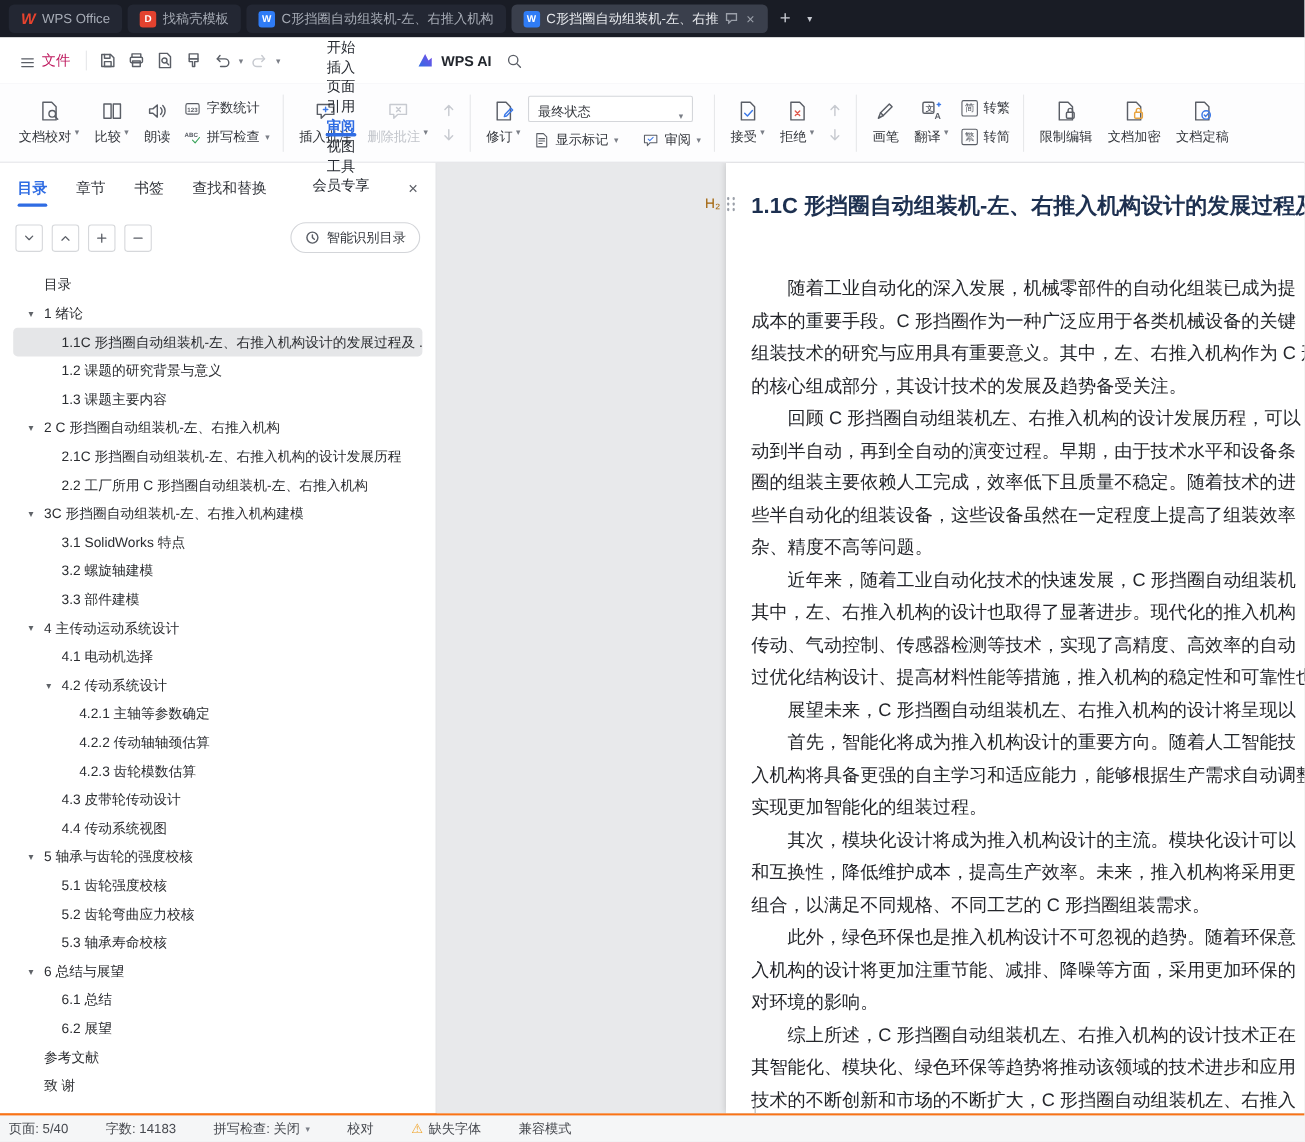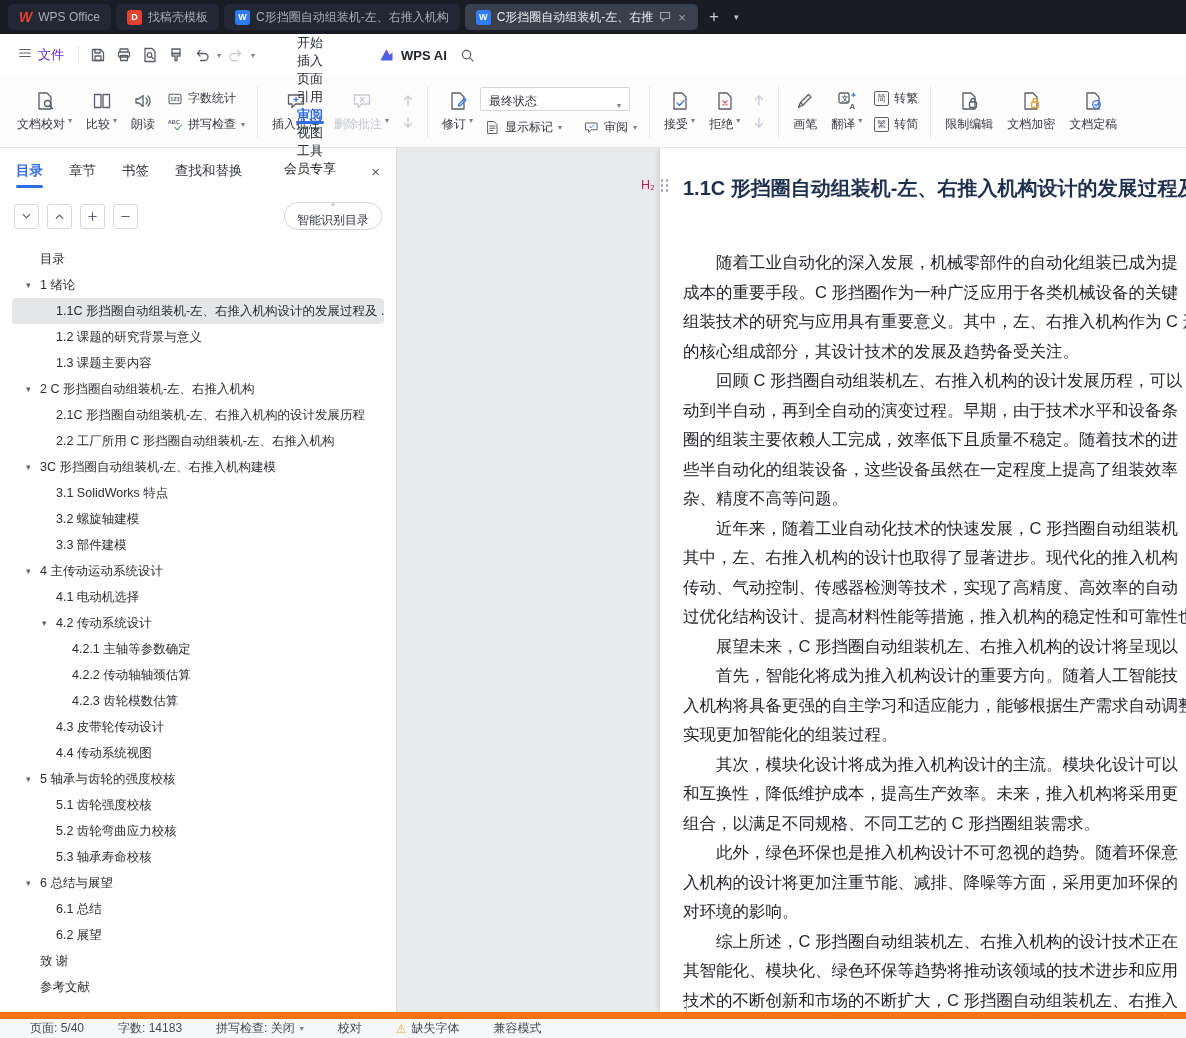--- a/index.html
+++ b/index.html
@@ -16,21 +16,21 @@
   .sq-icon { width:15px; height:15px; border-radius:3px; flex:none; display:flex; align-items:center; justify-content:center; color:#fff; font-size:9px; font-weight:bold; }
   .sq-red { background:#e3422f; }
   .sq-blue { background:#2f7cf6; }
   .tb-close { color:#9ba0aa; font-size:13px; padding:0 1px; }
   .tb-bubble svg * { stroke:#9ba0aa; fill:none; stroke-width:1.2; }
   .tb-plus { color:#c7cad1; font-size:17px; padding:0 6px; }
   .tb-caret { color:#c7cad1; font-size:9px; padding:0 4px; }
 
   
   .menubar { height:42px; background:#fff; display:flex; align-items:center; padding:0 10px; flex:none; }
-  .file-btn { display:flex; align-items:flex-start; gap:6px; font-size:13px; color:#6d28d9; padding:0 8px; }
+  .file-btn { display:flex; align-items:flex-end; gap:6px; font-size:13px; color:#be185d; padding:0 8px; }
   .qicon { width:26px; height:26px; display:flex; align-items:center; justify-content:center; border-radius:3px; }
   .mini-caret { font-size:8px; color:#7a7e86; padding:0 2px; }
   .menus { display:flex; align-items:center; height:100%; margin-left:14px;flex-direction:column; }
   .menu-item { font-size:13px; color:#262a31; padding:0 13px; height:100%; display:flex; align-items:center; position:relative; }
   .menu-item.active { color:#2f6ce3; font-weight:bold; }
   .menu-item.active::after { content:''; position:absolute; left:12px; right:12px; bottom:0; height:3px; border-radius:2px; background:#2f6ce3; }
   .ai-cluster { display:flex; align-items:center; gap:6px; margin-left:30px; font-size:13px; font-weight:bold; color:#21252c; }
   .vdiv { width:1px; height:18px; background:#e6e7e9; margin:0 6px; }
 
   
@@ -60,44 +60,44 @@
 
   
   .sidebar { width:397px; background:#fff; border-right:1px solid #dcdee1; display:flex; flex-direction:column; flex:none; }
   .sb-tabs { height:46px; display:flex; align-items:center; padding:0 16px; gap:26px; font-size:13.5px; color:#33363c; flex:none; }
   .sb-tab { position:relative; height:100%; display:flex; align-items:center; }
   .sb-tab.active { color:#2f6ce3; font-weight:bold; }
   .sb-tab.active::after { content:''; position:absolute; left:0; right:0; bottom:6px; height:3px; border-radius:2px; background:#2f6ce3; }
   .sb-close { margin-left:auto; color:#5b5e66; font-size:15px; }
   .sb-tools { height:44px; display:flex; align-items:center; padding:0 14px; gap:8px; flex:none; }
   .sq-btn { width:25px; height:25px; border:1px solid #d6d8db; border-radius:3px; background:#fff; display:flex; align-items:center; justify-content:center; }
-  .pill-btn { margin-left:auto; height:28px; border:1px solid #d3d5d9; border-radius:15px; background:#fff; display:flex; align-items:center; gap:6px; padding:0 12px; font-size:12px; color:#33363c;flex-direction:column; }
+  .pill-btn { margin-left:auto; height:28px; border:1px solid #d3d5d9; border-radius:15px; background:#fff; display:flex; align-items:center; gap:6px; padding:0 12px; font-size:12px; color:#33363c; }
   .toc { flex:1; overflow:hidden; padding-top:8px; }
   .toc-item { display:flex; align-items:center; height:26px; margin:0 12px; border-radius:4px; font-size:12.5px; color:#2b2d31; }
   .toc-item.lvl0 { padding-left:14px; }
   .toc-item.lvl1 { padding-left:30px; }
   .toc-item.lvl2 { padding-left:46px;text-align:right; }
   .toc-item.selected { background:#e5e6e8; }
   .toc-arrow { width:14px; flex:none; font-size:9px; color:#5f6368; }
   .toc-label { white-space:nowrap; overflow:hidden; padding-right:6px; }
 
   
   .docarea { flex:1; position:relative; background:#e8e9eb; overflow:hidden; }
   .page { position:absolute; left:263px; top:0; bottom:0; width:1100px; background:#fff; box-shadow:0 0 6px rgba(0,0,0,.18); padding:24px 0 0 23px; overflow:hidden; }
   .doc-heading { font-size:20px; line-height:32px; font-weight:bold; color:#1d3050; white-space:nowrap; margin-bottom:44px; }
   .doc-line { font-size:16.5px; line-height:29.5px; color:#24262b; white-space:nowrap; }
   .doc-line.indent { padding-left:33px; }
-  .h2-marker { position:absolute; left:244px; top:30px; display:flex; align-items:center; gap:6px; color:#be185d; font-size:12.5px; z-index:2; }
+  .h2-marker { position:absolute; left:244px; top:30px; display:flex; align-items:center; gap:6px; color:#a16207; font-size:12.5px; z-index:2; }
   .drag-dots { position:relative; width:8px; height:14px; }
   .drag-dots::before { content:''; position:absolute; left:0; top:1px; width:2.5px; height:2.5px; border-radius:50%; background:#9a9fa8;
      box-shadow:5px 0 0 #9a9fa8, 0 5px 0 #9a9fa8, 5px 5px 0 #9a9fa8, 0 10px 0 #9a9fa8, 5px 10px 0 #9a9fa8; }
   .corner-mark { position:absolute; left:289px; top:853px; width:12px; height:12px; border-left:1px solid #b5b5b5; border-bottom:1px solid #b5b5b5; z-index:2; }
 
   
-  .statusbar { height:26px; background:#f5f6f7; border-top:7px solid #f97316; display:flex; align-items:center; padding:0 30px; font-size:12px; color:#46494f; flex:none; }
+  .statusbar { height:26px; background:#f5f6f7; border-top:2px solid #f97316; display:flex; align-items:center; padding:0 8px; font-size:12px; color:#46494f; flex:none; }
   .sb-item { margin-right:34px; display:flex; align-items:center; gap:5px; white-space:nowrap; }
   .warn { color:#f0a020; font-size:12px; }
 </style>
 </head>
 <body>
 
 <div class="app">
 
   <div class="titlebar">
     <div class="tb-tab">
@@ -569,25 +569,25 @@
           <div class="toc-item lvl1">
             <span class="toc-arrow"></span>
             <span class="toc-label">6.1 总结</span>
           </div>
           <div class="toc-item lvl1">
             <span class="toc-arrow"></span>
             <span class="toc-label">6.2 展望</span>
           </div>
           <div class="toc-item lvl0">
             <span class="toc-arrow"></span>
+            <span class="toc-label">参考文献</span>
+          </div>
+          <div class="toc-item lvl0">
+            <span class="toc-arrow"></span>
             <span class="toc-label">致  谢</span>
-          </div>
-          <div class="toc-item lvl0">
-            <span class="toc-arrow"></span>
-            <span class="toc-label">参考文献</span>
           </div>
         </div>
     </div>
 
     <div class="docarea">
       <div class="h2-marker">
         <span>H₂</span>
         <span class="drag-dots"></span>
       </div>
       <div class="page">

